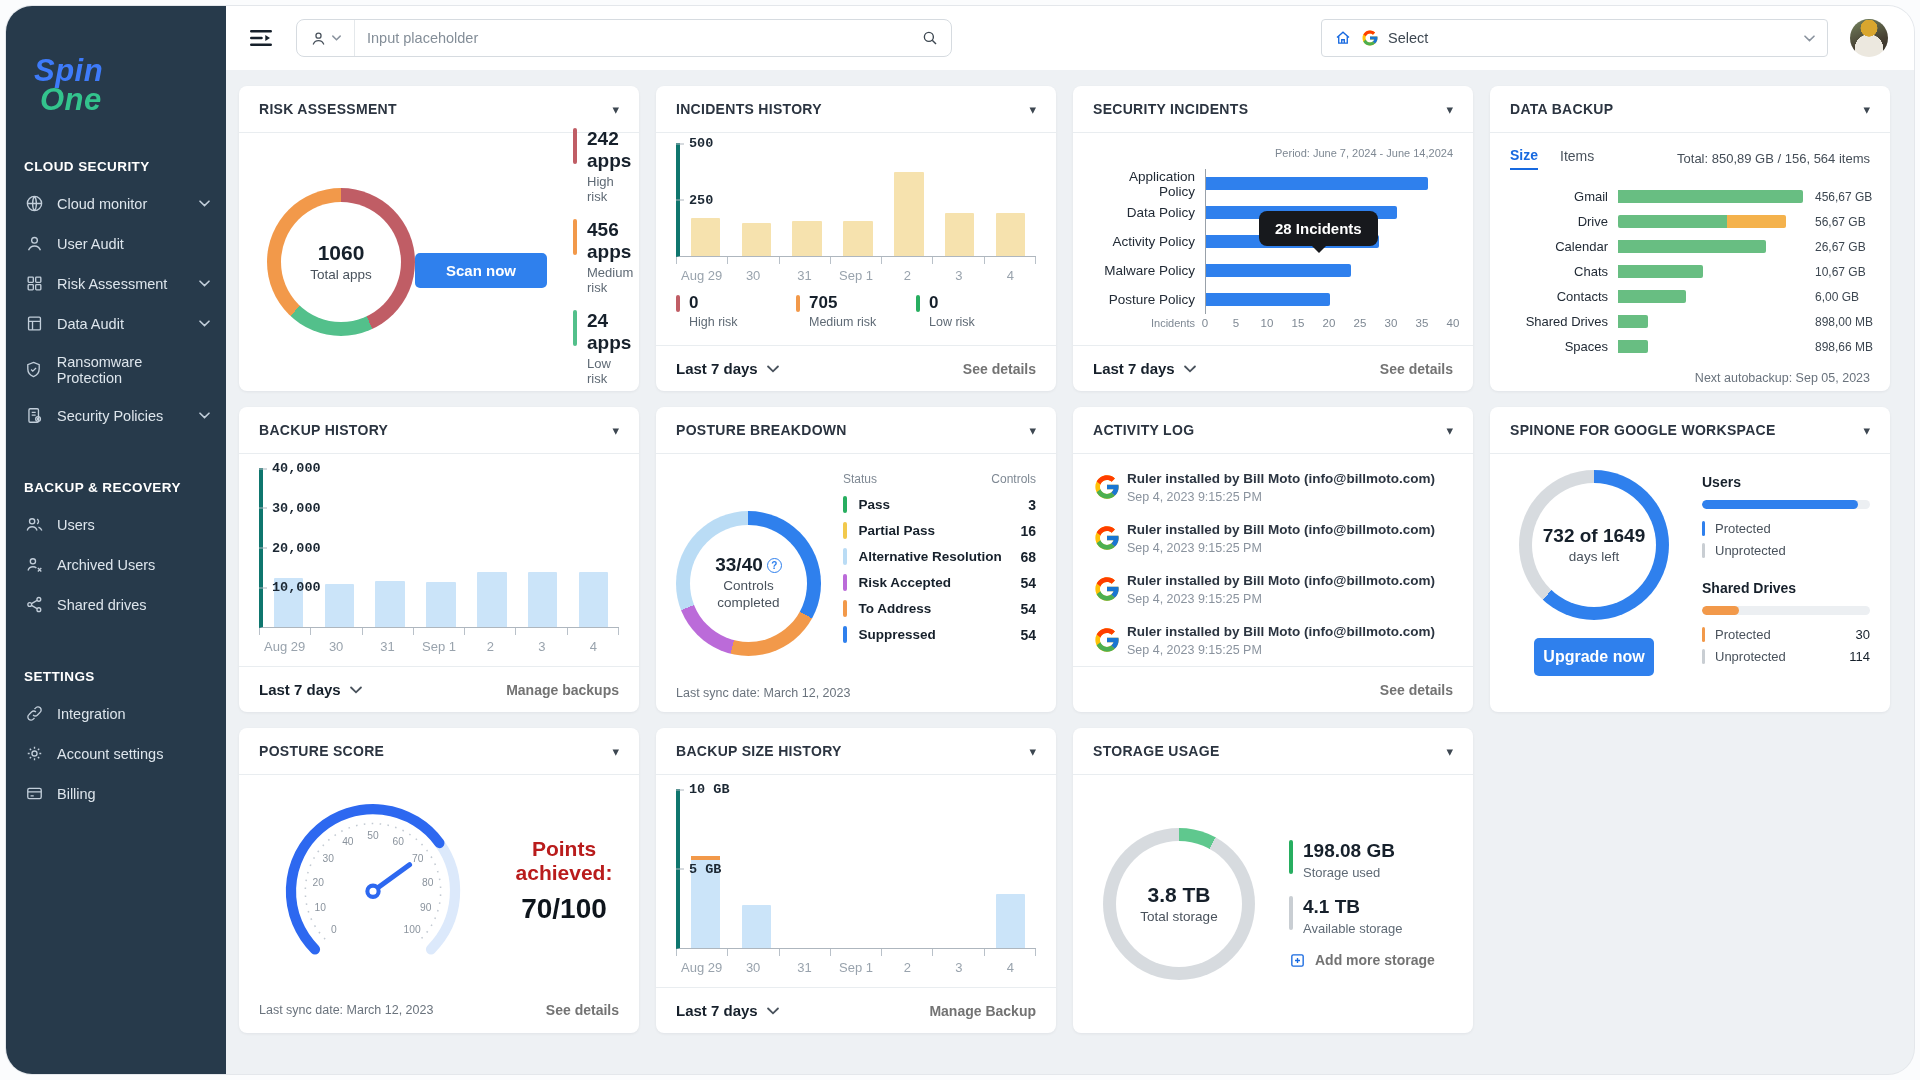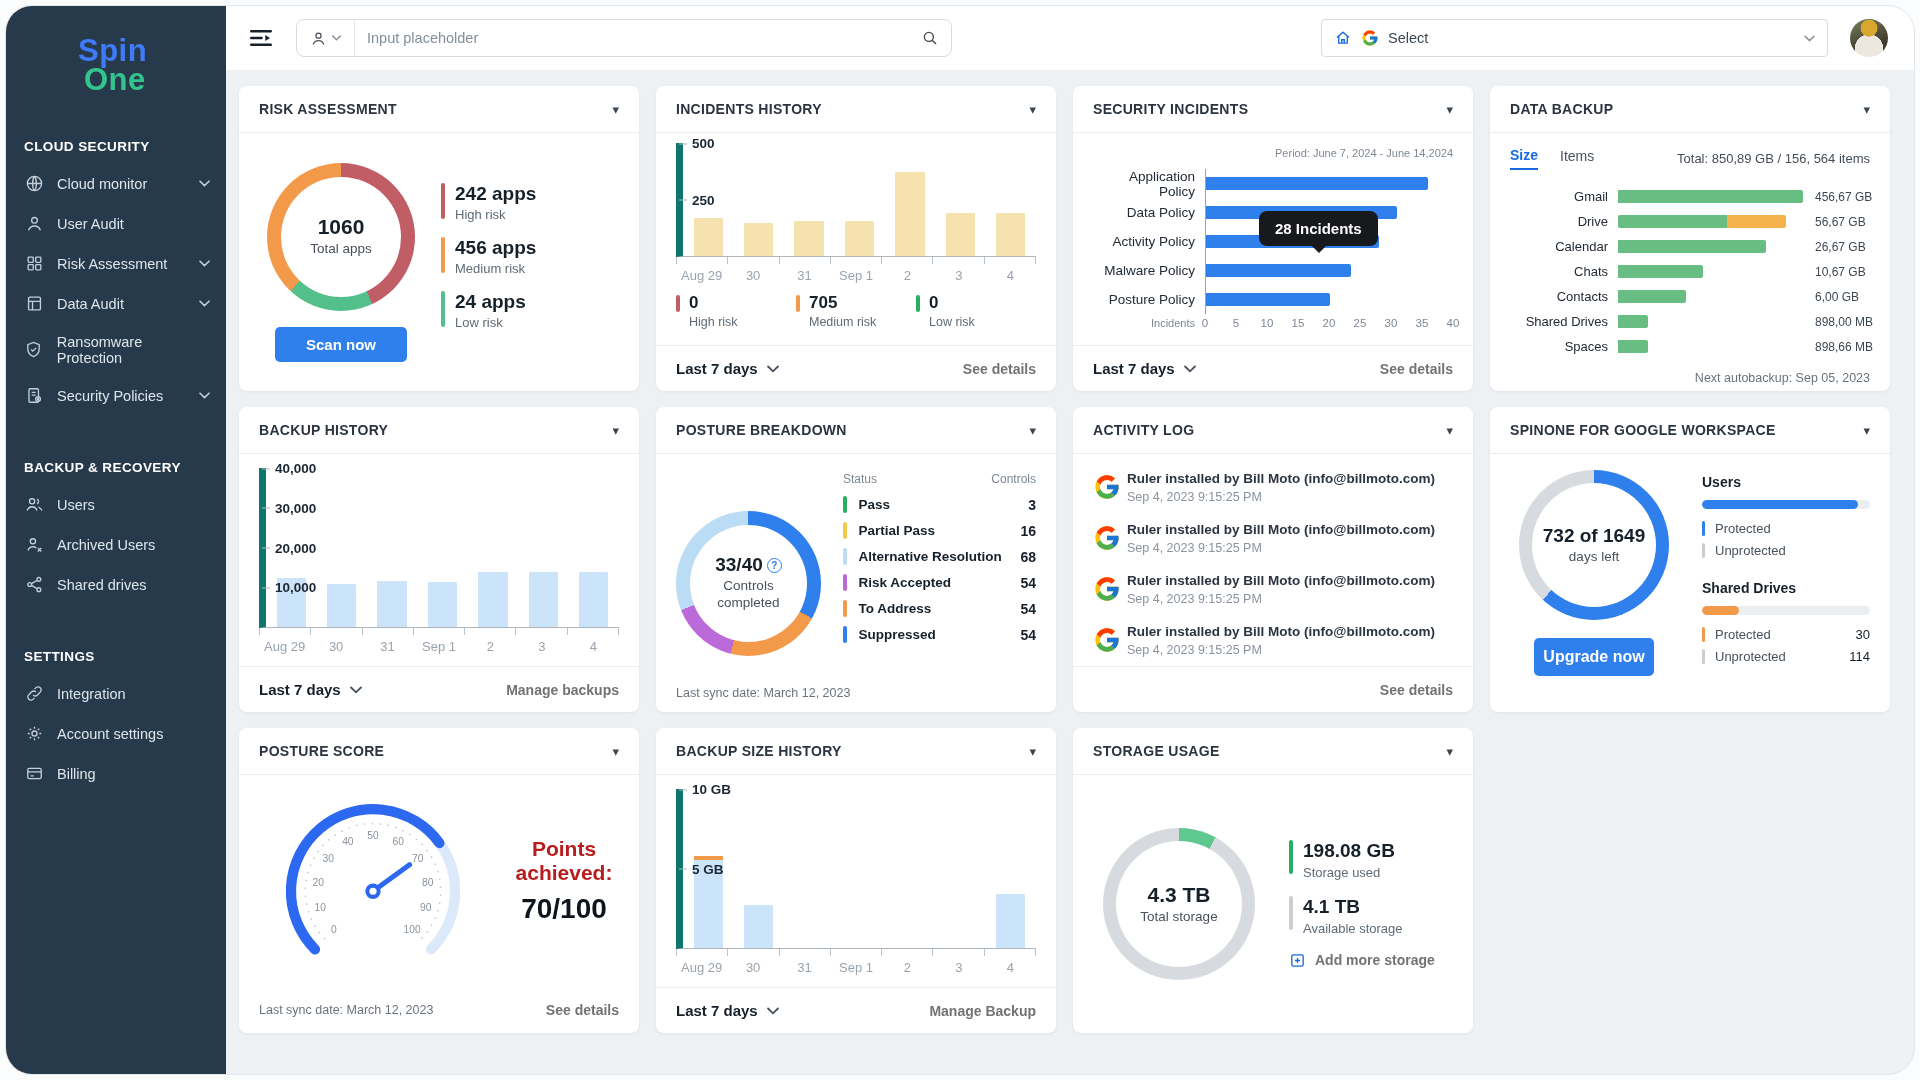--- a/index.html
+++ b/index.html
@@ -3,21 +3,21 @@
 <meta charset="utf-8">
 <style>
   * { margin:0; padding:0; box-sizing:border-box; }
   html,body { width:1920px; height:1080px; overflow:hidden; background:#fbfcfd;
     font-family:"Liberation Sans","DejaVu Sans",sans-serif; }
   .app { width:1908px; height:1068px; margin:6px; border-radius:26px; overflow:hidden;
     display:flex; background:#eef1f4; box-shadow:0 0 0 1px #e4e7eb; }
 
   
   .sidebar { width:220px; flex-shrink:0; background:#273a4b; padding:30px 0 0 0; color:#d9e2ea; }
-  .logo { padding-left:72px; line-height:.95; font-weight:bold; font-size:31px; letter-spacing:.5px; }
+  .logo { padding-left:28px; line-height:.95; font-weight:bold; font-size:31px; font-style:italic; letter-spacing:.5px;margin-top:20px; }
   .logo .spin { color:#3e7bfa; display:block; }
   .logo .one  { color:#33c48d; display:block; margin-left:6px; }
   .nav-section { margin-top:34px; }
   .nav-head { padding:10px 18px; font-size:13.5px; font-weight:bold; color:#ffffff; letter-spacing:.4px; }
   .nav-item { display:flex; align-items:center; gap:13px; padding:10px 16px 10px 18px; font-size:14.5px; cursor:pointer; }
   .nav-ic { width:20px; height:20px; color:#c2ceda; display:flex; align-items:center; justify-content:center; }
   .nav-lab { color:#dde5ec; }
   .nav-chev { margin-left:auto; color:#c2ceda; display:flex; }
 
   
@@ -63,21 +63,21 @@
 
   
   .leg-item { display:flex; gap:10px; margin-bottom:15px; }
   .leg-marker { width:4px; border-radius:2px; height:36px; flex-shrink:0; }
   .leg-value { font-size:19px; font-weight:bold; color:#16202b; }
   .leg-label { font-size:13px; color:#5f6a75; margin-top:2px; }
   .btn { background:#2f80ed; color:#fff; border:none; border-radius:5px; font-weight:bold; font-family:inherit; cursor:pointer; }
 
   
   .vchart { display:flex; flex-direction:column; }
-  .vc-plot { position:relative; flex:1; border-left:7px solid #0f766e; border-bottom:1px solid #aeb6be; display:flex; align-items:flex-end; }
+  .vc-plot { position:relative; flex:1; border-left:4px solid #0f766e; border-bottom:1px solid #aeb6be; display:flex; align-items:flex-end;font-family:Liberation Mono, monospace; }
   .vc-slot { flex:1; height:100%; display:flex; align-items:flex-end; justify-content:center; }
   .vc-bar { width:58%; border-radius:1px 1px 0 0; position:relative; }
   .vc-cap { position:absolute; top:0; left:0; right:0; height:4px; }
   .vc-ylab { position:absolute; left:9px; transform:translateY(-50%); font-size:13.5px; font-weight:bold; color:#1b2733; z-index:2; }
   .vc-ylab i { position:absolute; left:-13px; top:50%; width:8px; height:1px; background:#aeb6be; }
   .vc-ticks { display:flex; height:7px; border-right:1px solid #b9c1c9; }
   .vc-ticks span { flex:1; border-left:1px solid #b9c1c9; }
   .vc-xlabels { display:flex; margin-top:4px; }
   .vc-xlabels span { flex:1; text-align:center; font-size:13px; color:#99a3ad; }
   .stats-row { display:flex; margin-top:10px; }
@@ -373,21 +373,21 @@
 
     <div class="content">
       <div class="grid">
 
         <section class="card">
           <div class="card-head">
             <span class="card-title">RISK ASSESSMENT</span>
             <span class="caret">▾</span>
           </div>
           <div class="card-body" style="display:flex;gap:26px;align-items:center;padding-left:28px;">
-            <div style="display:flex;flex-direction:column;align-items:center;">
+            <div style="display:flex;flex-direction:row;align-items:center;">
               <div class="donut" style="width: 148px; height: 148px; background: conic-gradient(rgb(192, 93, 101) 0%, rgb(192, 93, 101) 43%, rgb(83, 192, 139) 43%, rgb(83, 192, 139) 62%, rgb(242, 153, 74) 62%, rgb(242, 153, 74) 100%);">
                 <div class="donut-hole" style="inset:14px;"></div>
                 <div class="donut-center">
                   <span class="dc-value">1060</span>
                   <span class="dc-label">Total apps</span>
                 </div>
               </div>
               <button class="btn" style="width:132px;height:35px;font-size:15px;margin-top:16px;">Scan now</button>
             </div>
             <div style="padding-top:4px;">
@@ -978,21 +978,21 @@
 
         <section class="card">
           <div class="card-head">
             <span class="card-title">STORAGE USAGE</span>
             <span class="caret">▾</span>
           </div>
           <div class="card-body" style="display:flex;align-items:center;gap:34px;padding-left:30px;">
             <div class="donut" style="width: 152px; height: 152px; background: conic-gradient(rgb(95, 200, 142) 0%, rgb(95, 200, 142) 8%, rgb(215, 219, 223) 8%, rgb(215, 219, 223) 100%);">
               <div class="donut-hole" style="inset:13px;"></div>
               <div class="donut-center">
-                <span class="dc-value">4.3 TB</span>
+                <span class="dc-value">3.8 TB</span>
                 <span class="dc-label">Total storage</span>
               </div>
             </div>
             <div>
               <div class="su-stat">
                 <span class="leg-marker" style="background:#27ae60;height:34px;"></span>
                 <span>
                     <div class="su-value">198.08 GB</div>
                     <div class="su-label">Storage used</div>
                   </span>

